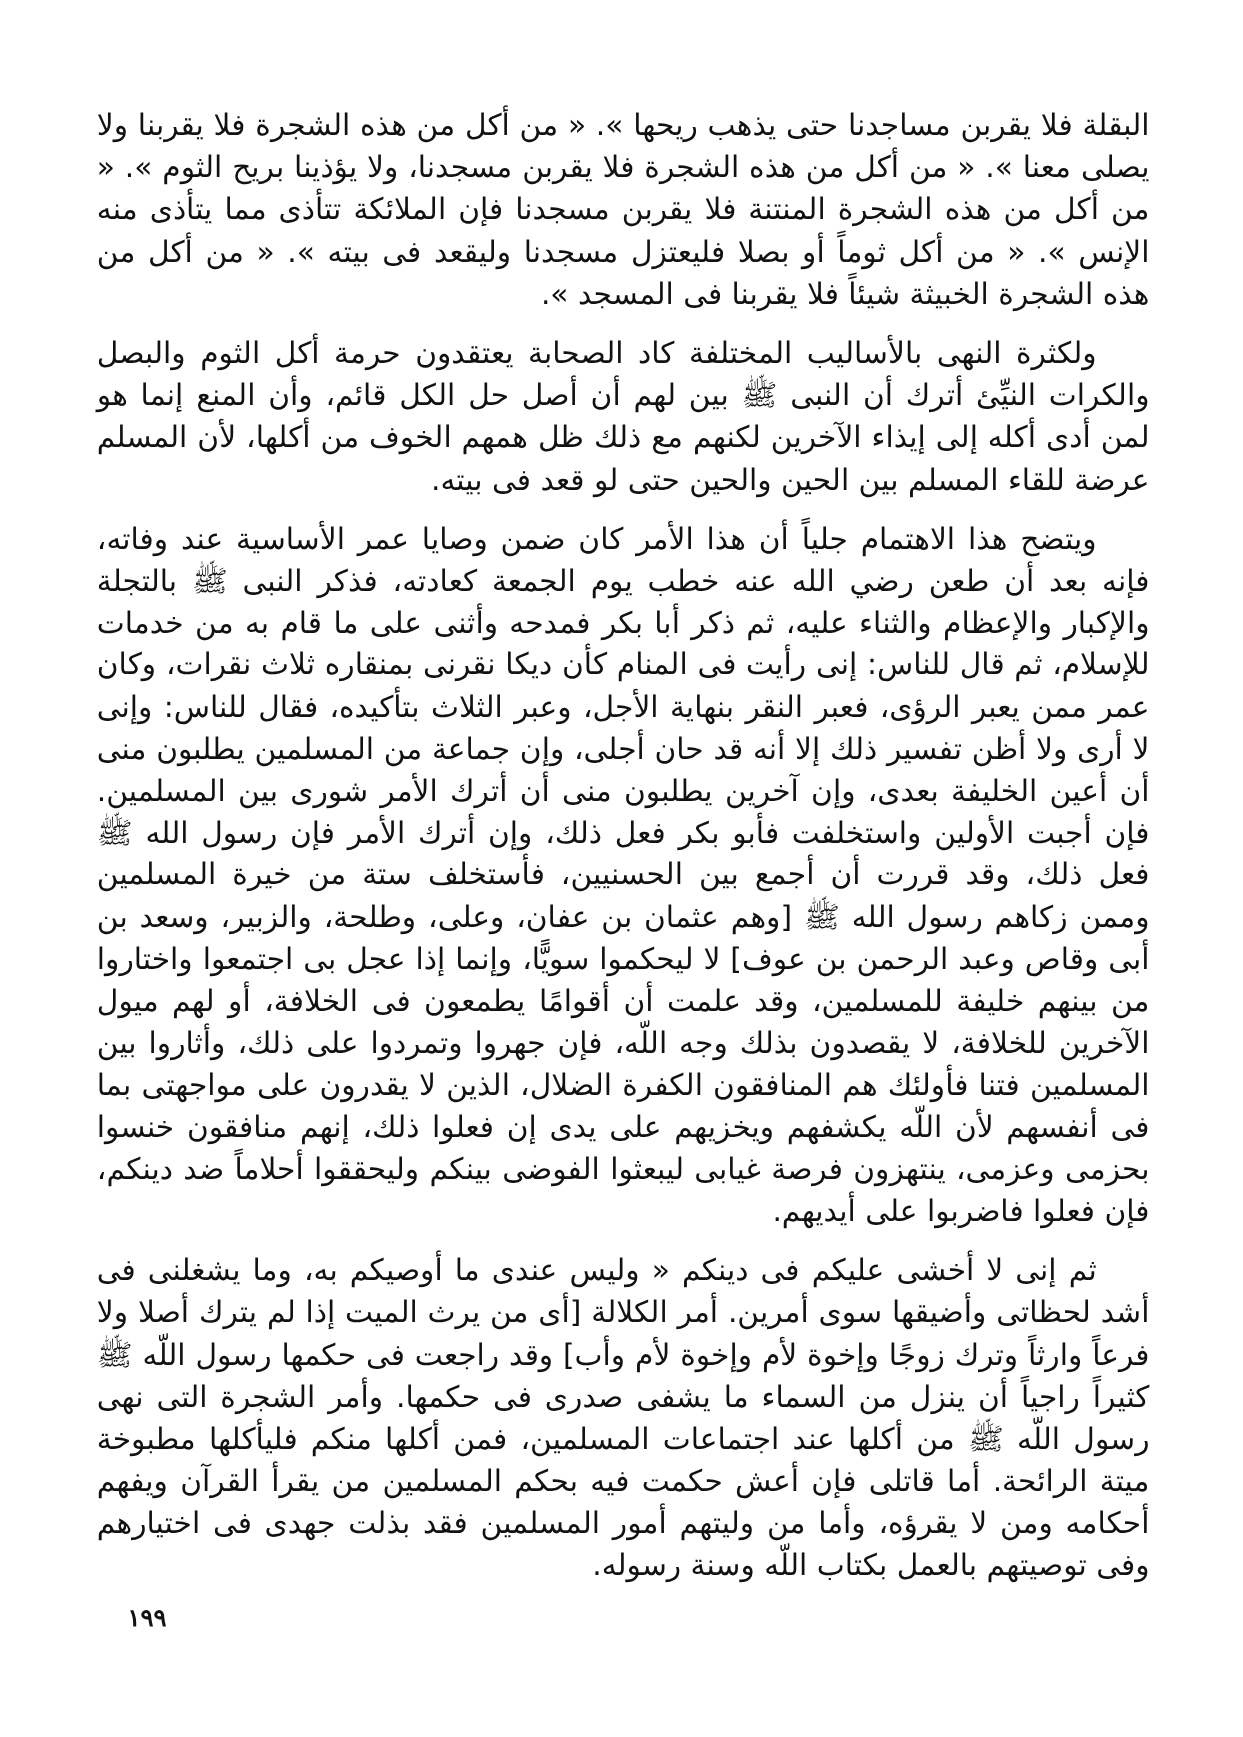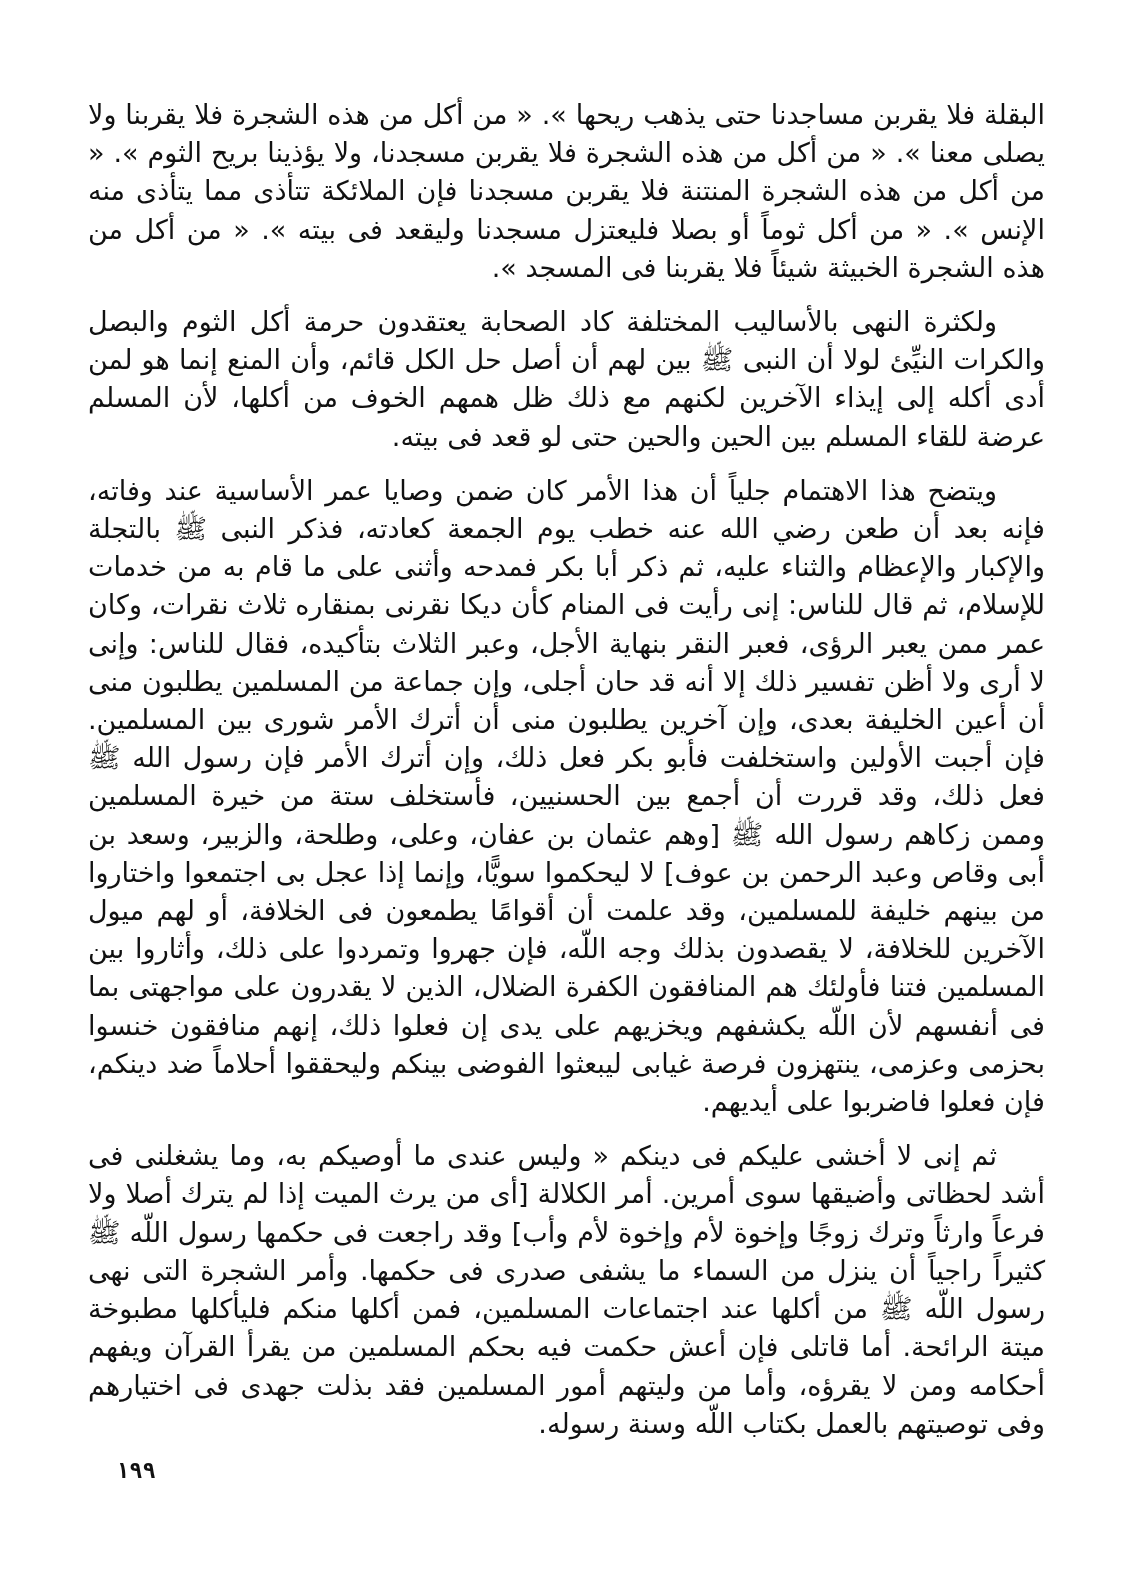--- a/index.html
+++ b/index.html
@@ -29,30 +29,30 @@
     .paragraph {
       margin: 0 0 16px 0;
     }
     .paragraph.indent {
       text-indent: 48px;
     }
     .page-number {
       position: absolute;
       top: 1458px;
       left: 116px;
-      font-family: Liberation Mono, monospace;
+      font-family: Liberation Sans, sans-serif;
       font-size: 22px;
       font-weight: bold;
       direction: rtl;
       letter-spacing: 3px;
     }
   </style>
 </head>
 <body>
 
 <div class="page-body">
   <p class="paragraph">البقلة فلا يقربن مساجدنا حتى يذهب ريحها ». « من أكل من هذه الشجرة فلا يقربنا ولا يصلى معنا ». « من أكل من هذه الشجرة فلا يقربن مسجدنا، ولا يؤذينا بريح الثوم ». « من أكل من هذه الشجرة المنتنة فلا يقربن مسجدنا فإن الملائكة تتأذى مما يتأذى منه الإنس ». « من أكل ثوماً أو بصلا فليعتزل مسجدنا وليقعد فى بيته ». « من أكل من هذه الشجرة الخبيثة شيئاً فلا يقربنا فى المسجد ».</p>
-  <p class="paragraph indent">ولكثرة النهى بالأساليب المختلفة كاد الصحابة يعتقدون حرمة أكل الثوم والبصل والكرات النيِّئ لولا أن النبى ﷺ بين لهم أن أصل حل الكل قائم، وأن المنع إنما هو لمن أدى أكله إلى إيذاء الآخرين لكنهم مع ذلك ظل همهم الخوف من أكلها، لأن المسلم عرضة للقاء المسلم بين الحين والحين حتى لو قعد فى بيته.</p>
+  <p class="paragraph indent">ولكثرة النهى بالأساليب المختلفة كاد الصحابة يعتقدون حرمة أكل الثوم والبصل والكرات النيِّئ أترك أن النبى ﷺ بين لهم أن أصل حل الكل قائم، وأن المنع إنما هو لمن أدى أكله إلى إيذاء الآخرين لكنهم مع ذلك ظل همهم الخوف من أكلها، لأن المسلم عرضة للقاء المسلم بين الحين والحين حتى لو قعد فى بيته.</p>
   <p class="paragraph indent">ويتضح هذا الاهتمام جلياً أن هذا الأمر كان ضمن وصايا عمر الأساسية عند وفاته، فإنه بعد أن طعن رضي الله عنه خطب يوم الجمعة كعادته، فذكر النبى ﷺ بالتجلة والإكبار والإعظام والثناء عليه، ثم ذكر أبا بكر فمدحه وأثنى على ما قام به من خدمات للإسلام، ثم قال للناس: إنى رأيت فى المنام كأن ديكا نقرنى بمنقاره ثلاث نقرات، وكان عمر ممن يعبر الرؤى، فعبر النقر بنهاية الأجل، وعبر الثلاث بتأكيده، فقال للناس: وإنى لا أرى ولا أظن تفسير ذلك إلا أنه قد حان أجلى، وإن جماعة من المسلمين يطلبون منى أن أعين الخليفة بعدى، وإن آخرين يطلبون منى أن أترك الأمر شورى بين المسلمين. فإن أجبت الأولين واستخلفت فأبو بكر فعل ذلك، وإن أترك الأمر فإن رسول الله ﷺ فعل ذلك، وقد قررت أن أجمع بين الحسنيين، فأستخلف ستة من خيرة المسلمين وممن زكاهم رسول الله ﷺ [وهم عثمان بن عفان، وعلى، وطلحة، والزبير، وسعد بن أبى وقاص وعبد الرحمن بن عوف] لا ليحكموا سويًّا، وإنما إذا عجل بى اجتمعوا واختاروا من بينهم خليفة للمسلمين، وقد علمت أن أقوامًا يطمعون فى الخلافة، أو لهم ميول الآخرين للخلافة، لا يقصدون بذلك وجه اللّه، فإن جهروا وتمردوا على ذلك، وأثاروا بين المسلمين فتنا فأولئك هم المنافقون الكفرة الضلال، الذين لا يقدرون على مواجهتى بما فى أنفسهم لأن اللّه يكشفهم ويخزيهم على يدى إن فعلوا ذلك، إنهم منافقون خنسوا بحزمى وعزمى، ينتهزون فرصة غيابى ليبعثوا الفوضى بينكم وليحققوا أحلاماً ضد دينكم، فإن فعلوا فاضربوا على أيديهم.</p>
   <p class="paragraph indent">ثم إنى لا أخشى عليكم فى دينكم « وليس عندى ما أوصيكم به، وما يشغلنى فى أشد لحظاتى وأضيقها سوى أمرين. أمر الكلالة [أى من يرث الميت إذا لم يترك أصلا ولا فرعاً وارثاً وترك زوجًا وإخوة لأم وإخوة لأم وأب] وقد راجعت فى حكمها رسول اللّه ﷺ كثيراً راجياً أن ينزل من السماء ما يشفى صدرى فى حكمها. وأمر الشجرة التى نهى رسول اللّه ﷺ من أكلها عند اجتماعات المسلمين، فمن أكلها منكم فليأكلها مطبوخة ميتة الرائحة. أما قاتلى فإن أعش حكمت فيه بحكم المسلمين من يقرأ القرآن ويفهم أحكامه ومن لا يقرؤه، وأما من وليتهم أمور المسلمين فقد بذلت جهدى فى اختيارهم وفى توصيتهم بالعمل بكتاب اللّه وسنة رسوله.</p>
 </div>
 
 <div class="page-number">١٩٩</div>
 
 </body></html>

